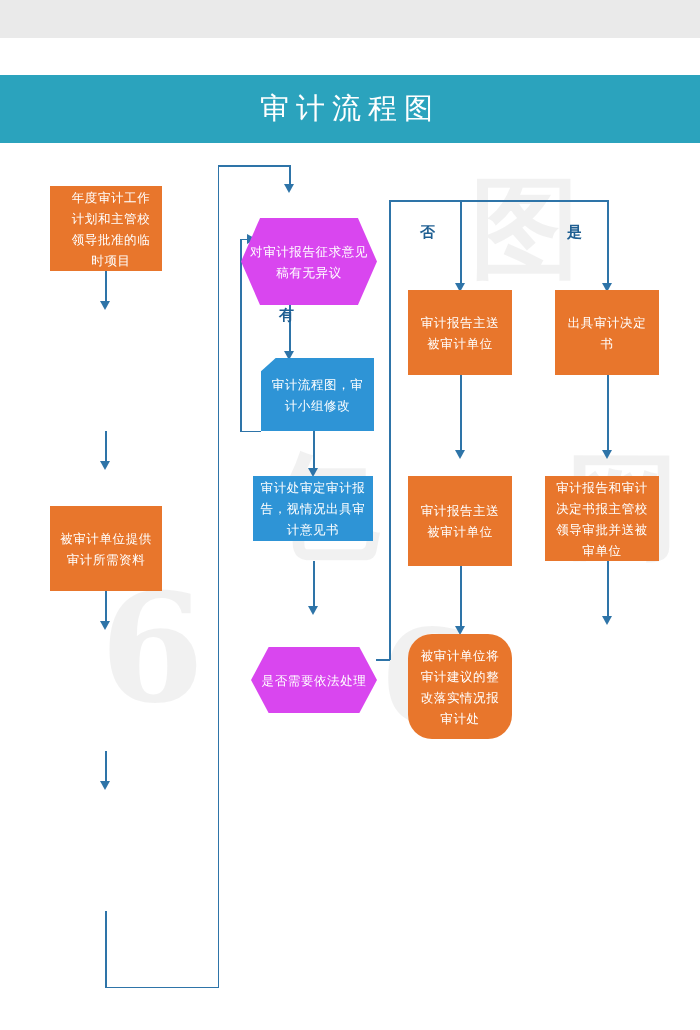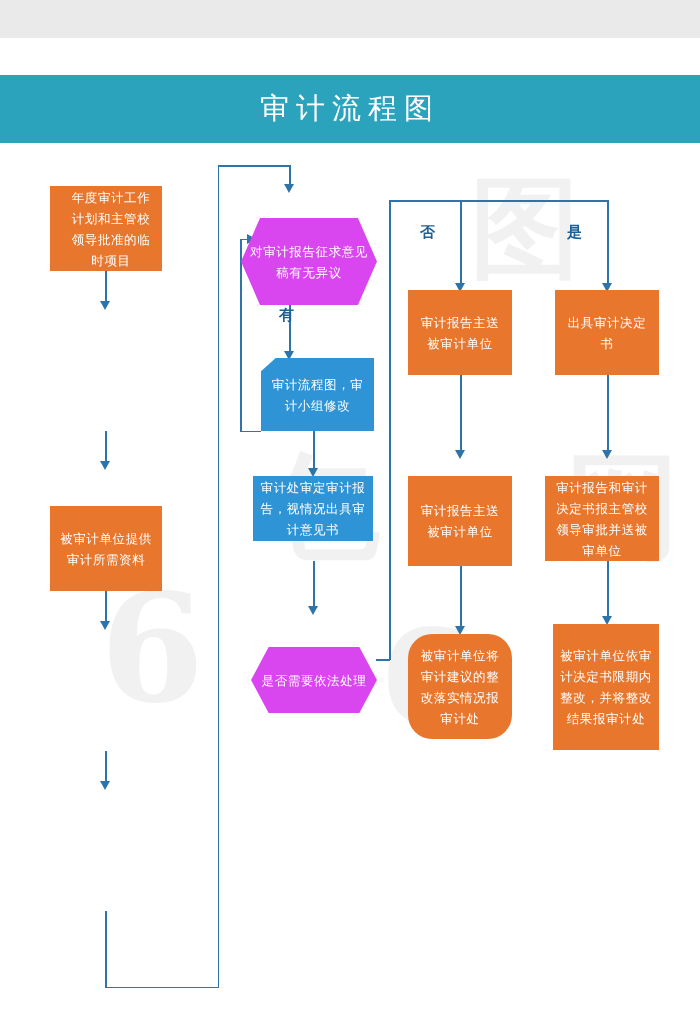--- a/index.html
+++ b/index.html
@@ -177,16 +177,15 @@
     <div class="node rect-orange" style="left:408px;top:147px;width:104px;height:85px;">审计报告主送被审计单位</div>
 
     <div class="node rect-orange" style="left:408px;top:333px;width:104px;height:90px;">审计报告主送被审计单位</div>
 
     <div class="node rect-orange" style="left:408px;top:491px;width:104px;height:105px;border-radius:24px;">被审计单位将审计建议的整改落实情况报审计处</div>
 
     <div class="node rect-orange" style="left:555px;top:147px;width:104px;height:85px;">出具审计决定书</div>
 
     <div class="node rect-orange" style="left:545px;top:333px;width:114px;height:85px;">审计报告和审计决定书报主管校领导审批并送被审单位</div>
 
-    <div class="node rect-orange" style="left:553px;top:481px;width:106px;height:126px;">被审计单位依审计决定书限期内整改，并将整改结果报审计处</div>
 
   </div>
 </div>
 
 </body></html>

